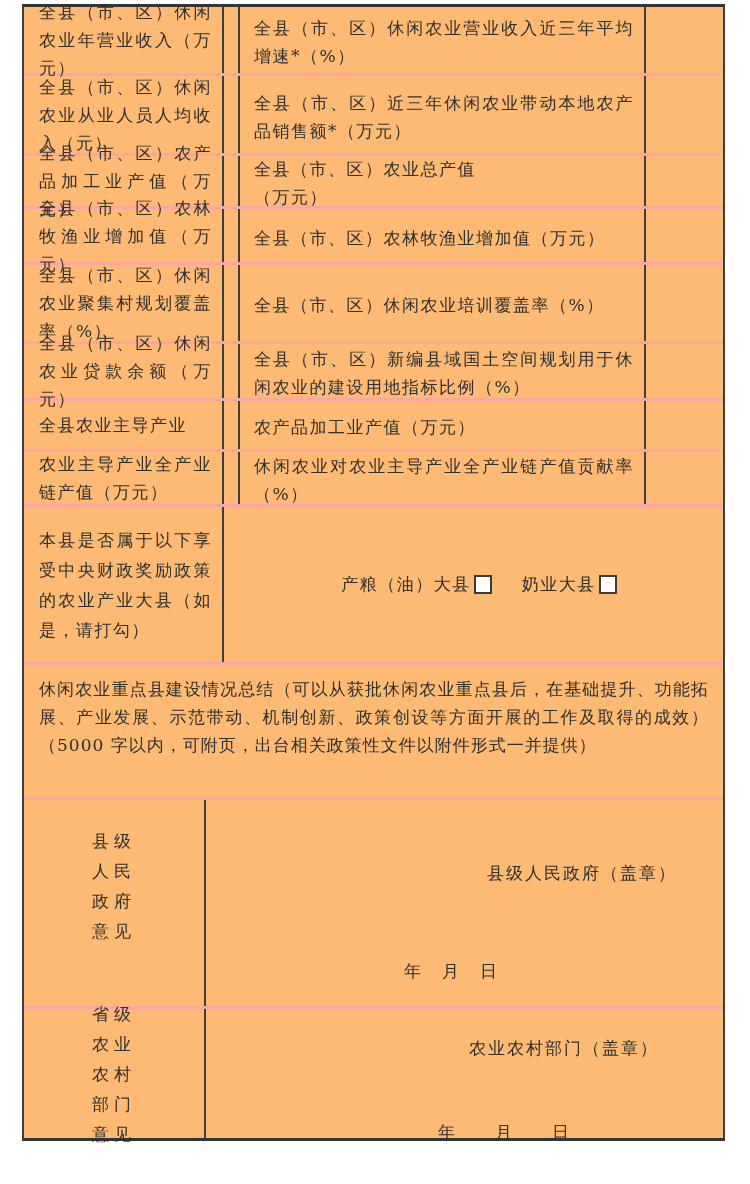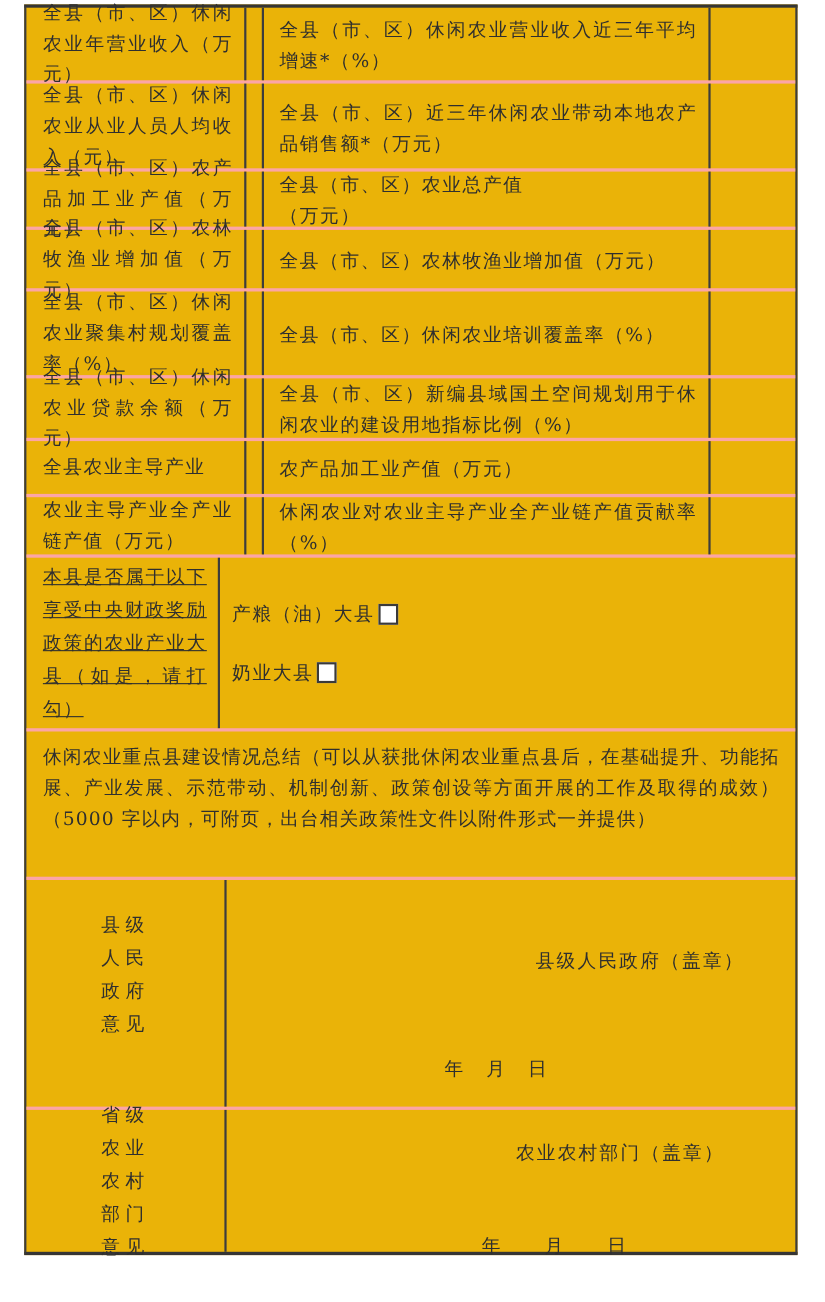--- a/index.html
+++ b/index.html
@@ -9,42 +9,42 @@
     font-family:"DejaVu Serif","Liberation Serif",serif;
     color:#2f2f2f;
     font-size:17px;
   }
   .form-table{
     position:absolute;left:22px;top:4px;width:699px;
     border-left:2px solid #3d3d3d;
     border-right:2px solid #3d3d3d;
     border-top:3px solid #353535;
     border-bottom:3px solid #353535;
-    background:#eab308;
+    background:#fdba74;
   }
   .row{
     display:flex;box-sizing:border-box;
     border-top:3px solid #fca5a5;
     align-items:stretch;
   }
   .row:first-child{border-top:none;}
   .cell{
     box-sizing:border-box;display:flex;align-items:center;
     letter-spacing:1.5px;line-height:28px;
     white-space:pre-line;
   }
   .cA{width:198px;padding:4px 10px 4px 15px;text-align:justify;}
   .cB{width:18px;border-left:2px solid #3d3d3d;border-right:2px solid #3d3d3d;}
   .cC{width:404px;padding:4px 10px 0 14px;text-align:justify;}
   .cD{flex:1;border-left:2px solid #3d3d3d;}
   
-  .subsidy-left{width:174px;padding:4px 10px 4px 15px;box-sizing:border-box;
-    display:flex;align-items:center;text-align:justify;letter-spacing:1.5px;line-height:30px;text-decoration:underline;}
+  .subsidy-left{width:198px;padding:4px 10px 4px 15px;box-sizing:border-box;
+    display:flex;align-items:center;text-align:justify;letter-spacing:1.5px;line-height:30px;}
   .subsidy-right{flex:1;border-left:2px solid #3d3d3d;box-sizing:border-box;
-    display:flex;flex-direction:column;justify-content:center;gap:30px;
+    display:flex;flex-direction:row;justify-content:center;gap:30px;
     padding-left:11px;letter-spacing:1.5px;}
   .chk-line{display:flex;align-items:center;}
   .chk{display:inline-block;width:14px;height:15px;border:2px solid #3a3a3a;
     margin-left:3px;background:#fff;}
   
   .summary-cell{width:100%;box-sizing:border-box;padding:10px 14px 0 15px;
     text-align:justify;letter-spacing:1px;line-height:28px;white-space:pre-line;}
   
   .op-left{width:182px;box-sizing:border-box;border-right:2px solid #3d3d3d;
     display:flex;align-items:center;justify-content:center;text-align:center;

